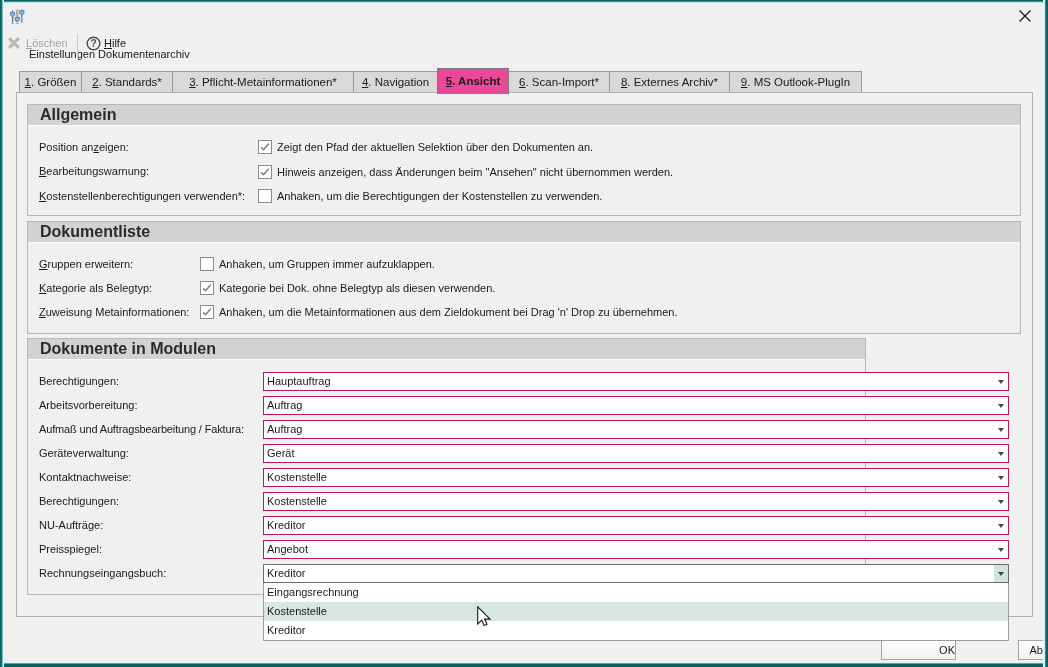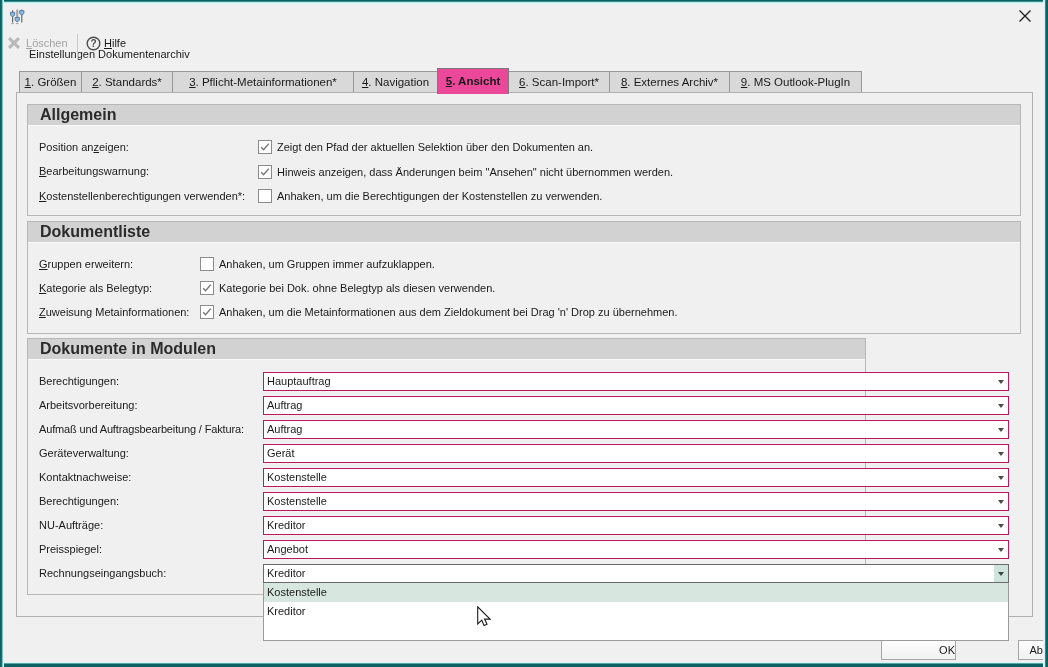--- a/index.html
+++ b/index.html
@@ -180,20 +180,21 @@
 <div class="abs lbl" style="top:519px">NU-Aufträge:</div>
 <div class="abs combo" style="top:516px">Kreditor<span class="arr"></span></div>
 <div class="abs lbl" style="top:543px">Preisspiegel:</div>
 <div class="abs combo" style="top:540px">Angebot<span class="arr"></span></div>
 <div class="abs lbl" style="top:567px">Rechnungseingangsbuch:</div>
 <div class="abs combo open" style="top:564px">Kreditor<span class="cbtn">
       <span class="arr2"></span>
     </span></div>
 
 <div class="abs ddl">
+  <div class="it">Eingangsrechnung</div>
   <div class="it sel">Kostenstelle</div>
   <div class="it">Kreditor</div>
 </div>
 
 <svg class="abs" style="left:477px;top:606px;z-index:30" width="14" height="21" viewBox="0 0 14 21">
   <path d="M0.7 0.8 L0.7 18 L4.8 14.2 L7.1 19.6 L10 18.3 L7.6 13.1 L13 13.1 Z" fill="#ffffff" stroke="#1a1a1a" stroke-width="1.1" stroke-linejoin="miter"></path>
 </svg>
 
 <div class="btn btn-ok">OK</div>
 <div class="btn btn-ab">Abbrechen</div>

